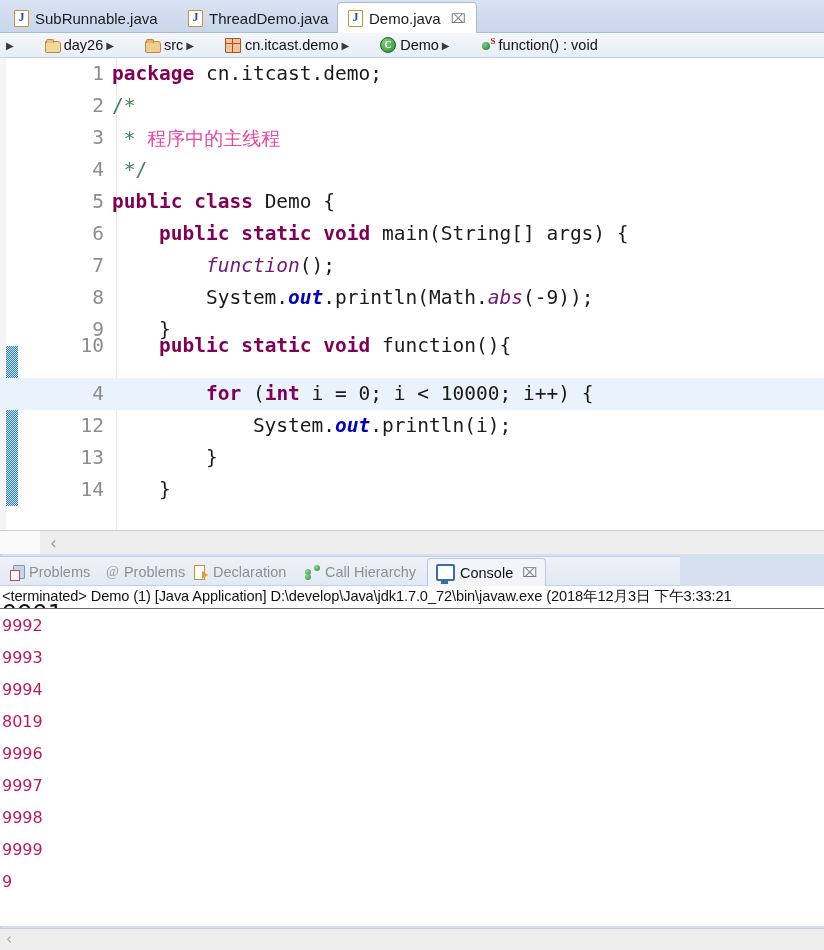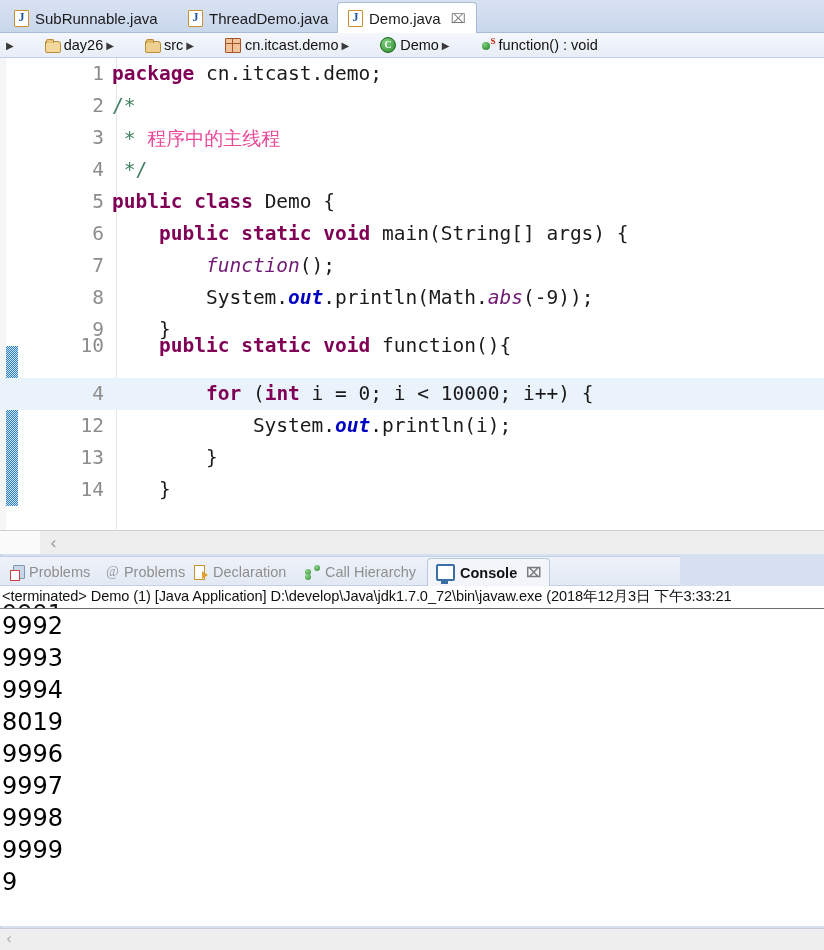--- a/index.html
+++ b/index.html
@@ -143,21 +143,21 @@
     background:linear-gradient(#eef2f9,#e2e9f4);
     border-top:1px solid #c3cfe2;border-bottom:1px solid #c3cfe2;
     box-sizing:border-box;
   }
   .vtab{
     position:absolute;top:2px;height:26px;display:flex;align-items:center;gap:5px;
     padding:0 8px;font-size:14.5px;color:#8f8f8f;white-space:nowrap;box-sizing:border-box;
   }
   .vtab.active{
     color:#111;background:#f2f6fb;border:1px solid #b9c8de;border-bottom:none;
-    border-radius:4px 4px 0 0;top:1px;height:28px;font-weight:bold;
+    border-radius:4px 4px 0 0;top:1px;height:28px;
   }
   .ic-problems{width:14px;height:14px;position:relative;flex:none;}
   .ic-problems:before{
     content:"";position:absolute;left:3px;top:0;width:10px;height:12px;
     background:#c8d6ea;border:1px solid #8296b2;border-radius:1px;
   }
   .ic-problems:after{
     content:"";position:absolute;left:0;top:5px;width:8px;height:9px;
     background:#ffffff;border:1px solid #cc4444;
   }
@@ -197,21 +197,21 @@
   }
   .cdiv{position:absolute;left:0;top:22px;width:824px;height:1px;background:#6b6b6b;}
   .clipped{
     position:absolute;left:2px;top:14px;
     font-family:"DejaVu Sans","Liberation Sans",sans-serif;font-size:24px;color:#111;
     overflow:hidden;height:9px;
   }
   .outline{
     position:absolute;left:2px;
     font-family:"DejaVu Sans","Liberation Sans",sans-serif;
-    font-size:24px;line-height:32px;color:#000000;white-space:pre;
+    font-size:16px;line-height:32px;color:#be185d;white-space:pre;
   }
   .botscroll{
     position:absolute;left:0;top:928px;width:824px;height:22px;
     background:#eeeeee;border-top:1px solid #c8cfd9;box-sizing:border-box;
   }
   .botscroll .chev{position:absolute;left:6px;top:1px;font-size:15px;color:#a8a8a8;
     font-family:"DejaVu Sans",sans-serif;}
   .leftedge{position:absolute;left:0;top:0;width:2px;height:950px;background:#c9d6e8;}
 </style>
 </head>

